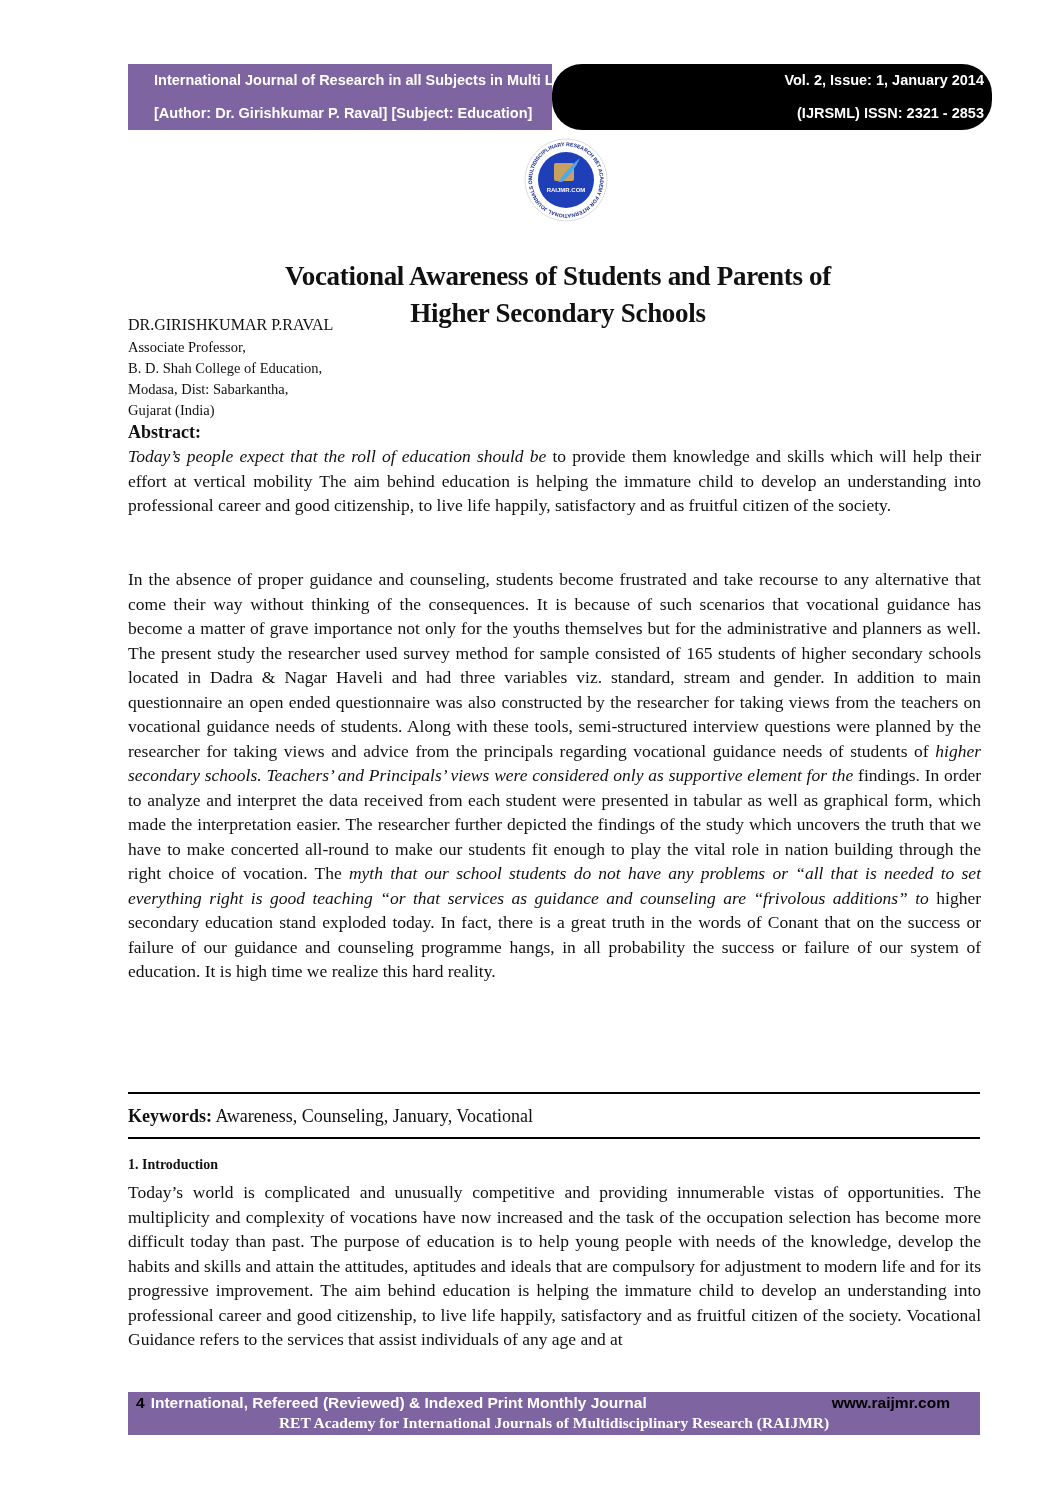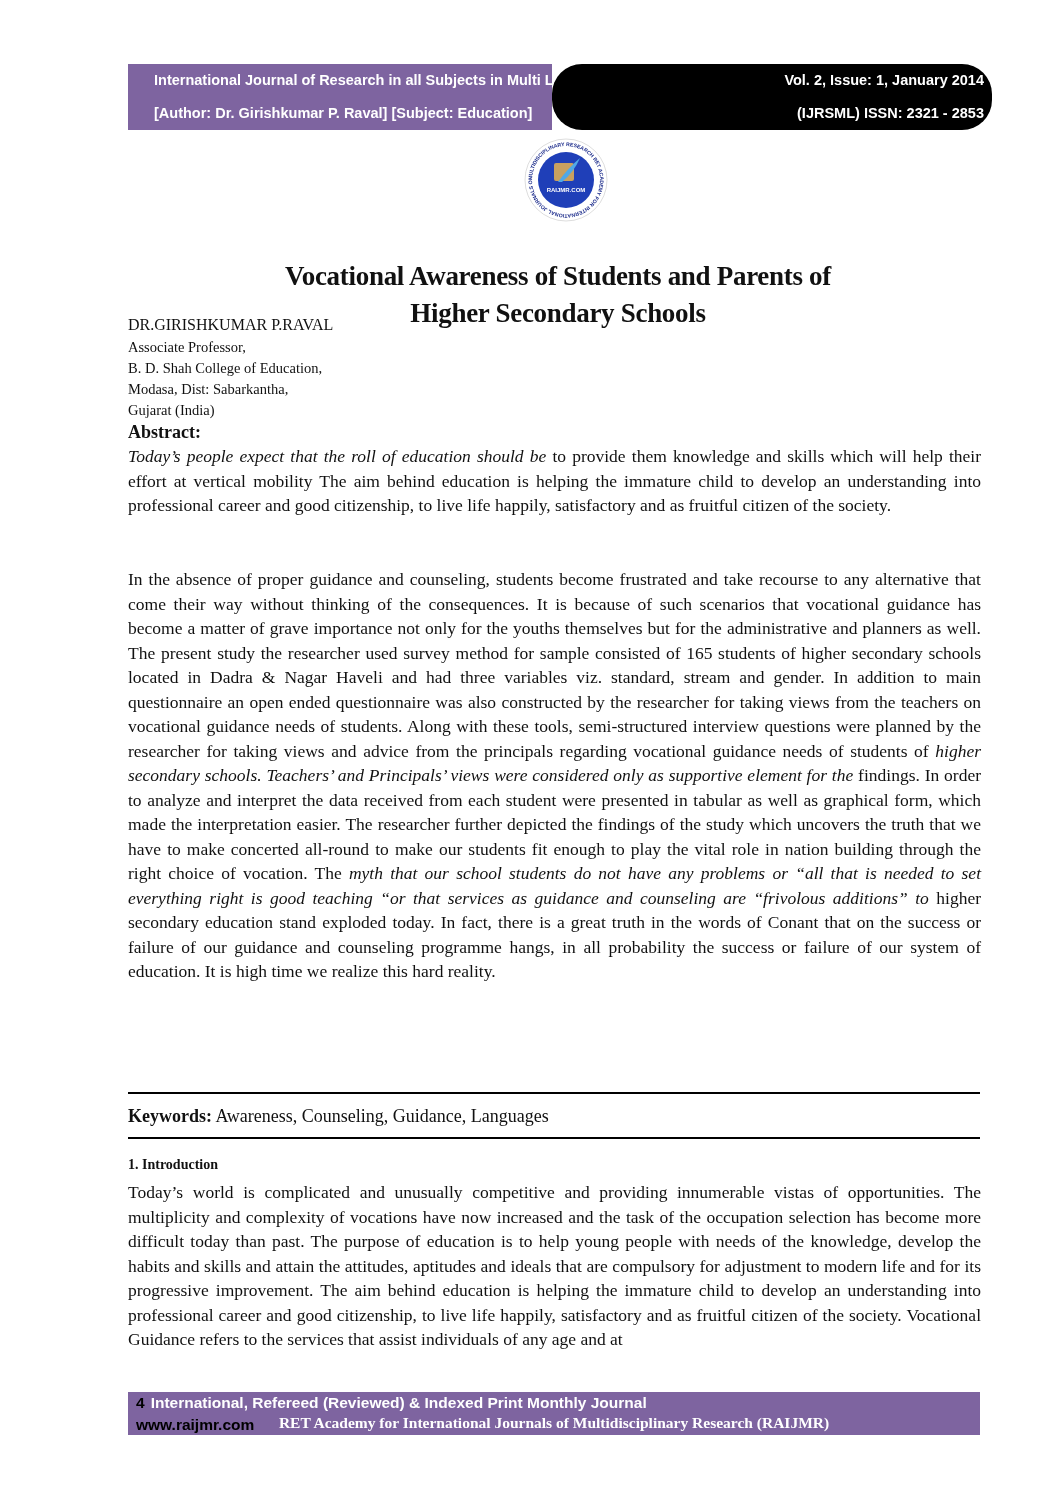--- a/index.html
+++ b/index.html
@@ -24,21 +24,21 @@
   .it { font-style: italic; }
 
   .rule { position: absolute; left: 128px; width: 852px; height: 2px; background: #000; }
   .kw { position: absolute; top: 1106px; left: 128px; font-size: 18px; }
   .kw b { font-weight: bold; }
 
   .intro-head { position: absolute; top: 1157px; left: 128px; font-weight: bold; font-size: 14px; }
   .intro { top: 1180px; }
 
   .footer { position: absolute; top: 1392px; left: 128px; width: 852px; height: 43px; background: #7e64a0; }
-  .ft1 { position: absolute; top: 0; left: 8px; right: 30px; height: 22px; line-height: 22px; font-family: "Liberation Sans", sans-serif; font-weight: bold; font-size: 15.5px; color: #000; display: flex; justify-content: space-between; flex-direction: column; }
+  .ft1 { position: absolute; top: 0; left: 8px; right: 30px; height: 22px; line-height: 22px; font-family: "Liberation Sans", sans-serif; font-weight: bold; font-size: 15.5px; color: #000; display: flex; justify-content: space-between; }
   .ft1 .pg { color: #000; margin-right: 6px; }
   .ft1 .jt { color: #fff; }
   .ft1 .url { color: #000; }
   .ft2 { position: absolute; top: 21px; left: 0; width: 100%; text-align: center; font-family: "Liberation Serif", serif; font-weight: bold; font-size: 15.5px; color: #fff; line-height: 20px; }
 </style>
 </head>
 <body>
 
 <div class="hdr">
   <div class="hdr-left">
@@ -77,21 +77,21 @@
   <div>Modasa, Dist: Sabarkantha,</div>
   <div>Gujarat (India)</div>
 </div>
 
 <div class="abs-head">Abstract:</div>
 <div class="body abs1"><span class="it">Today’s people expect that the roll of education should be</span><span> to provide them knowledge and skills which will help their effort at vertical mobility The aim behind education is helping the immature child to develop an understanding into professional career and good citizenship, to live life happily, satisfactory and as fruitful citizen of the society.</span></div>
 
 <div class="body abs2"><span>In the absence of proper guidance and counseling, students become frustrated and take recourse to any alternative that come their way without thinking of the consequences. It is because of such scenarios that vocational guidance has become a matter of grave importance not only for the youths themselves but for the administrative and planners as well. The present study the researcher used survey method for sample consisted of 165 students of higher secondary schools located in Dadra &amp; Nagar Haveli and had three variables viz. standard, stream and gender. In addition to main questionnaire an open ended questionnaire was also constructed by the researcher for taking views from the teachers on vocational guidance needs of students. Along with these tools, semi-structured interview questions were planned by the researcher for taking views and advice from the principals regarding vocational guidance needs of students of </span><span class="it">higher secondary schools. Teachers’ and Principals’ views were considered only as supportive element for the</span><span> findings. In order to analyze and interpret the data received from each student were presented in tabular as well as graphical form, which made the interpretation easier. The researcher further depicted the findings of the study which  uncovers the truth that we have to make concerted all-round to make our students fit enough to play the vital role in nation building through the right choice of vocation. The </span><span class="it">myth that our school students do not have any problems or “all that is needed to set everything right is good teaching “or that services as guidance and counseling are “frivolous additions” to</span><span> higher secondary education stand exploded today. In fact, there is a great truth in the words of Conant that on the success or failure of our guidance and counseling programme hangs, in all probability the success or failure of our system of education. It is high time we realize this hard reality.</span></div>
 
 <div class="rule" style="top:1092px;"></div>
-<div class="kw"><b>Keywords:</b><span> Awareness, Counseling, Guidance, Languages</span></div>
+<div class="kw"><b>Keywords:</b><span> Awareness, Counseling, January, Vocational</span></div>
 <div class="rule" style="top:1137px;"></div>
 
 <div class="intro-head">1. Introduction</div>
 <div class="body intro">Today’s world is complicated and unusually competitive and providing innumerable vistas of opportunities. The multiplicity and complexity of vocations have now increased and the task of the occupation selection has become more difficult today than past. The purpose of education is to help young people with needs of the knowledge, develop the habits and skills and attain the attitudes, aptitudes and ideals that are compulsory for adjustment to modern life and for its progressive improvement. The aim behind education is helping the immature child to develop an understanding into professional career and good citizenship, to live life happily, satisfactory and as fruitful citizen of the society. Vocational Guidance refers to the services that assist individuals of any age and at</div>
 
 <div class="footer">
   <div class="ft1">
     <span><span class="pg">4</span><span class="jt">International, Refereed (Reviewed) &amp; Indexed Print Monthly Journal</span></span>
     <span class="url">www.raijmr.com</span>
   </div>

